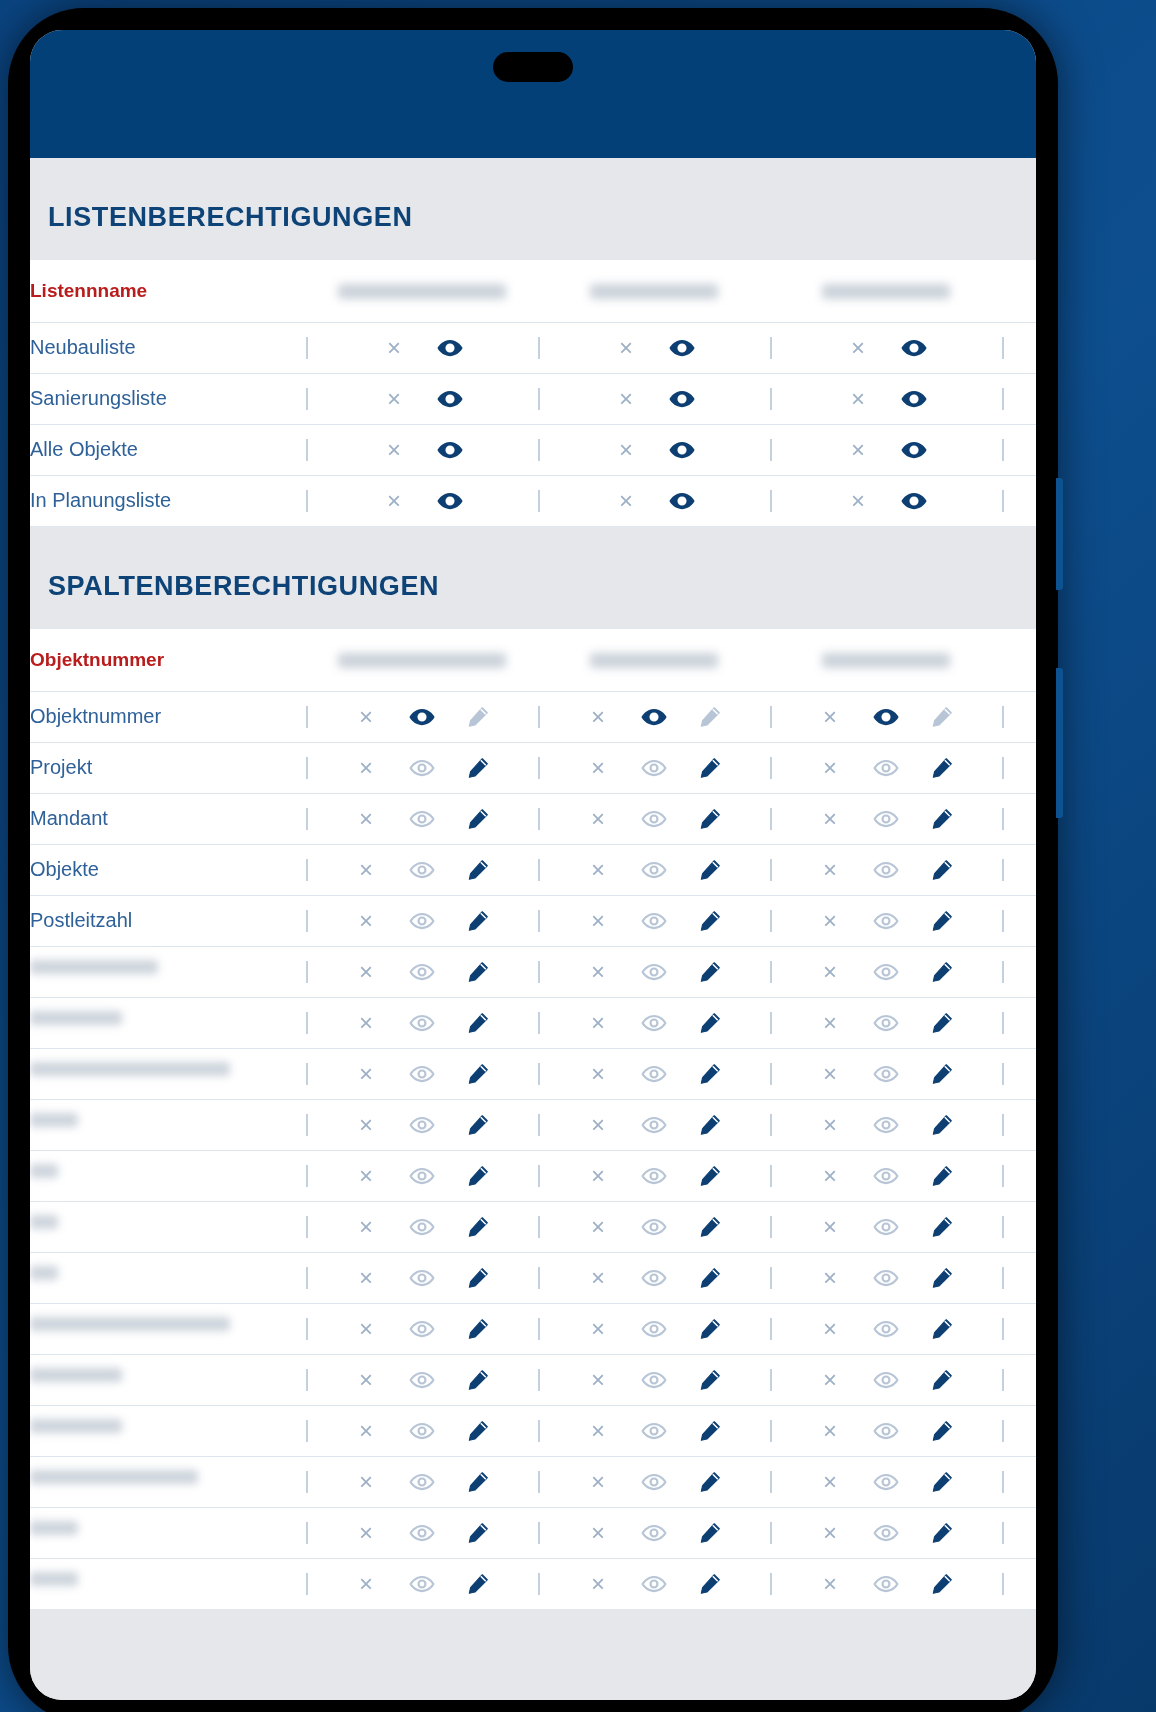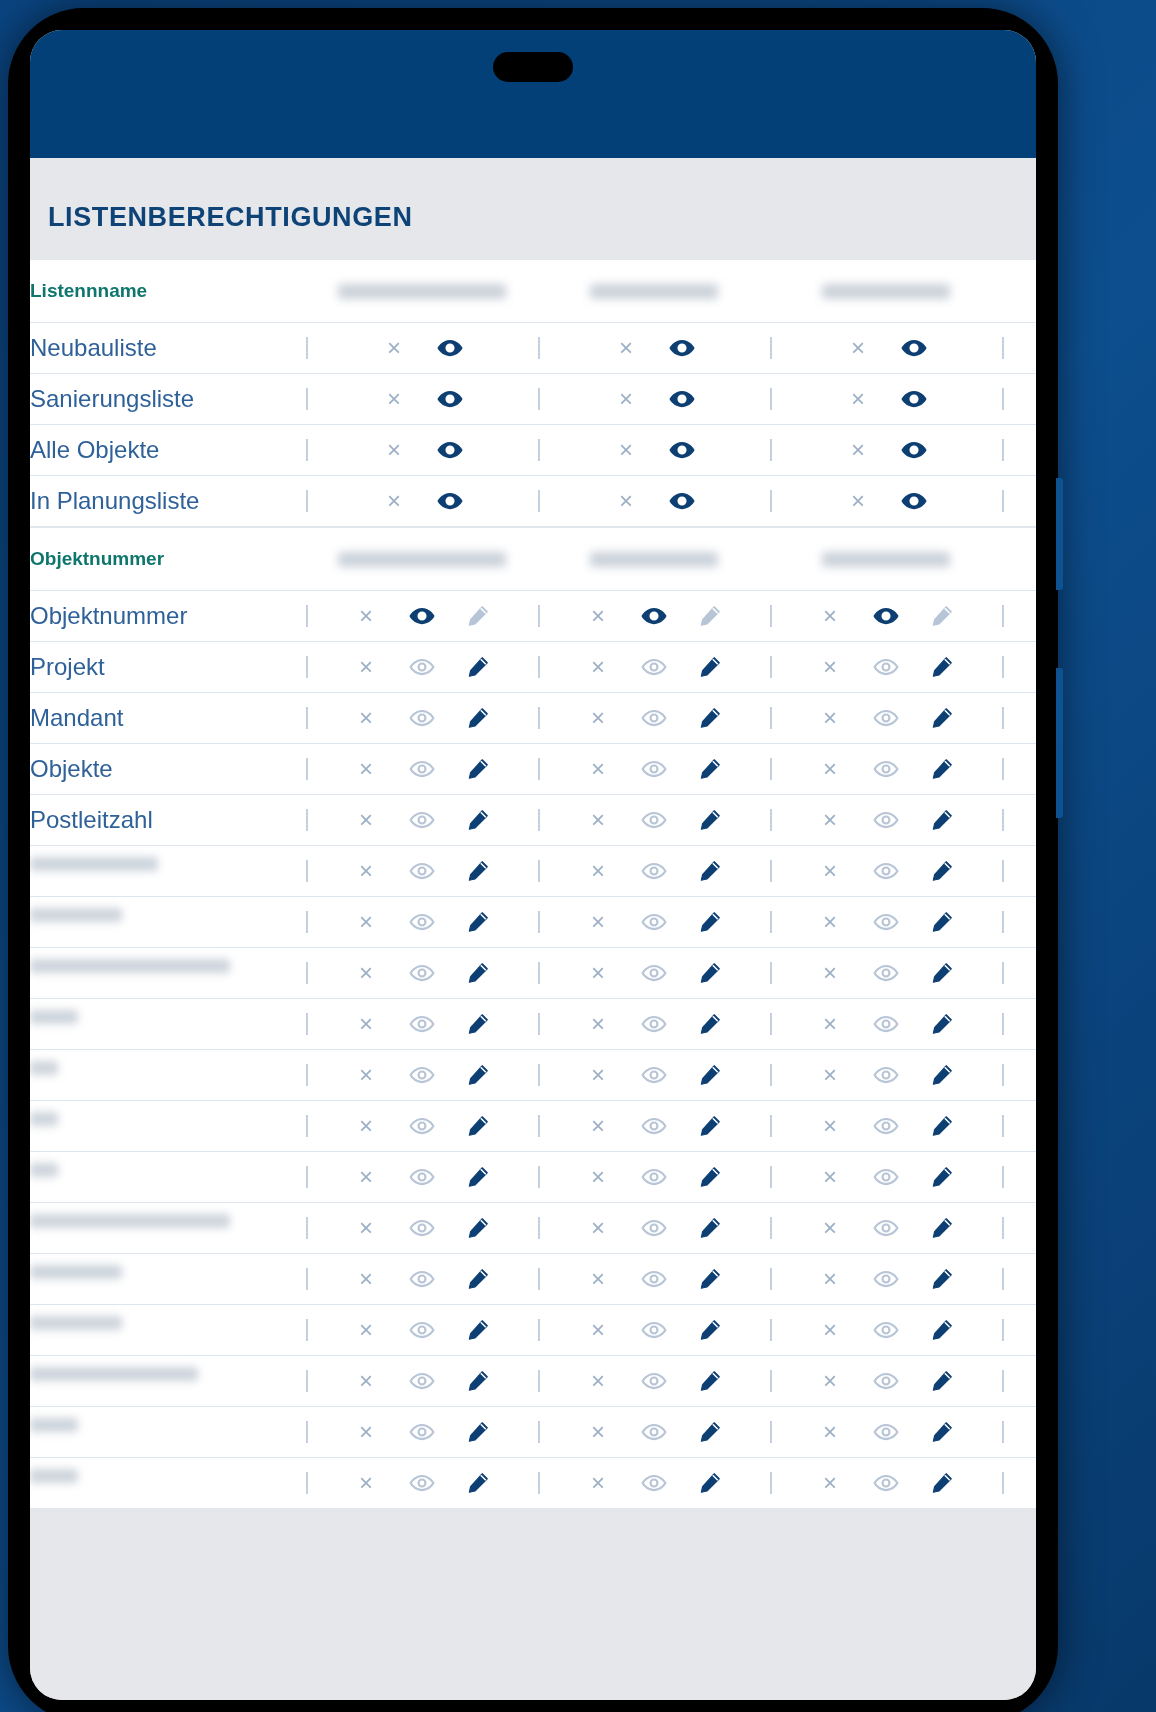--- a/index.html
+++ b/index.html
@@ -124,21 +124,21 @@
   .role-col   { width: 232px; }
   .tail-col   { width: auto; }
 
   thead tr { height: 62px; }
 
   th.col-name {
     text-align: left;
     padding-left: 18px;
     font-size: 19px;
     font-weight: bold;
-    color: #0f766e;
+    color: #b91c1c;
   }
 
   th.col-role {
     text-align: center;
     font-size: 18px;
     font-weight: bold;
     color: #0d4377;
     position: relative;
   }
 
@@ -157,21 +157,21 @@
   .redacted.w-md { width: 128px; }
 
   tbody tr {
     height: 51px;
     border-top: 1px solid #dde5ee;
   }
   tbody tr:first-child { border-top: 1px solid #dde5ee; }
 
   td.cell-name {
     padding-left: 18px;
-    font-size: 24px;
+    font-size: 20px;
     color: #2f6199;
     white-space: nowrap;
     overflow: hidden;
   }
 
   td.cell-role {
     text-align: center;
     position: relative;
   }
 
@@ -416,20 +416,21 @@
                         <path d="M1.5 12S5 5.5 12 5.5 22.5 12 22.5 12 19 18.5 12 18.5 1.5 12 1.5 12Z" fill="currentColor"></path>
                         <circle cx="12" cy="12" r="3.2" fill="#ffffff" stroke="#ffffff"></circle>
                       </svg>
                     </span>
                   </div></td>
                 <td class="cell-tail"></td>
               </tr>
             </tbody>
           </table>
         </div>
+        <div class="section-title">SPALTENBERECHTIGUNGEN</div>
         <div class="perm-card">
           <table class="perm-table">
             <colgroup>
               <col class="name-col">
               <col class="role-col">
               <col class="role-col">
               <col class="role-col">
               <col class="tail-col">
             </colgroup>
             <thead>

